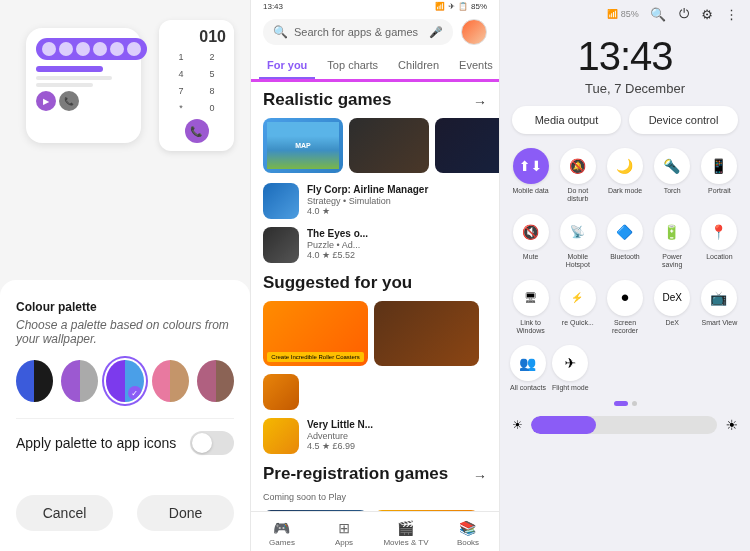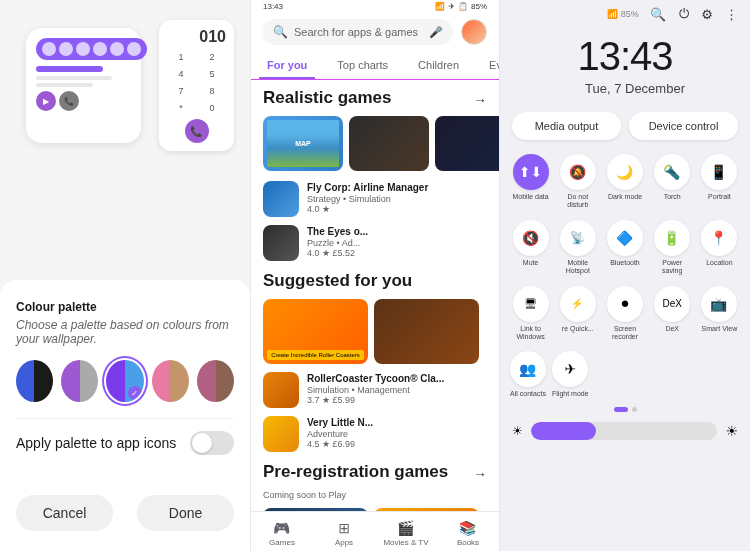--- a/index.html
+++ b/index.html
@@ -231,22 +231,22 @@
     .ps-avatar {
       width: 26px;
       height: 26px;
       border-radius: 50%;
       background: linear-gradient(135deg, #ff6b35, #f7c59f);
       border: 1px solid #ddd;
     }
 
     .ps-tabs {
       display: flex;
-      gap: 14px;
-      border-bottom: 1px solid #d946ef;
+      gap: 4px;
+      border-bottom: 3px solid #d946ef;
       padding: 0 8px;
       overflow-x: auto;
     }
 
     .ps-tab {
       padding: 6px 8px;
       font-size: 11px;
       color: #666;
       white-space: nowrap;
       cursor: pointer;
@@ -478,21 +478,21 @@
       font-size: 40px;
       font-weight: 300;
       color: #1a1a1a;
       letter-spacing: -1px;
     }
 
     .qs-date {
       font-size: 13px;
       color: #444;
       text-align: center;
-      margin-bottom: 16px;
+      margin-bottom: 10px;
       padding-left: 20px;
     }
 
     .qs-media-buttons {
       display: flex;
       gap: 8px;
       padding: 0 12px;
       margin-bottom: 14px;
     }
 
@@ -780,25 +780,20 @@
         <div class="ps-suggest-thumb-orange"></div>
         <div class="ps-suggest-banner">Create Incredible Roller Coasters</div>
       </div>
       <div class="ps-suggest-thumb">
         <div class="ps-suggest-thumb-brown"></div>
       </div>
     </div>
 
     <div class="ps-game-row-detail">
       <div class="ps-game-icon" style="background:linear-gradient(135deg,#e8840a,#c45a00);"></div>
-      <div>
-        <div class="ps-game-name">RollerCoaster Tycoon® Cla...</div>
-        <div class="ps-game-meta">Simulation • Management</div>
-        <div class="ps-rating">3.7 ★  £5.99</div>
-      </div>
     </div>
 
     <div class="ps-game-row-detail">
       <div class="ps-game-icon" style="background:linear-gradient(135deg,#f5b800,#e8880a);"></div>
       <div>
         <div class="ps-game-name">Very Little N...</div>
         <div class="ps-game-meta">Adventure</div>
         <div class="ps-rating">4.5 ★  £6.99</div>
       </div>
     </div>

